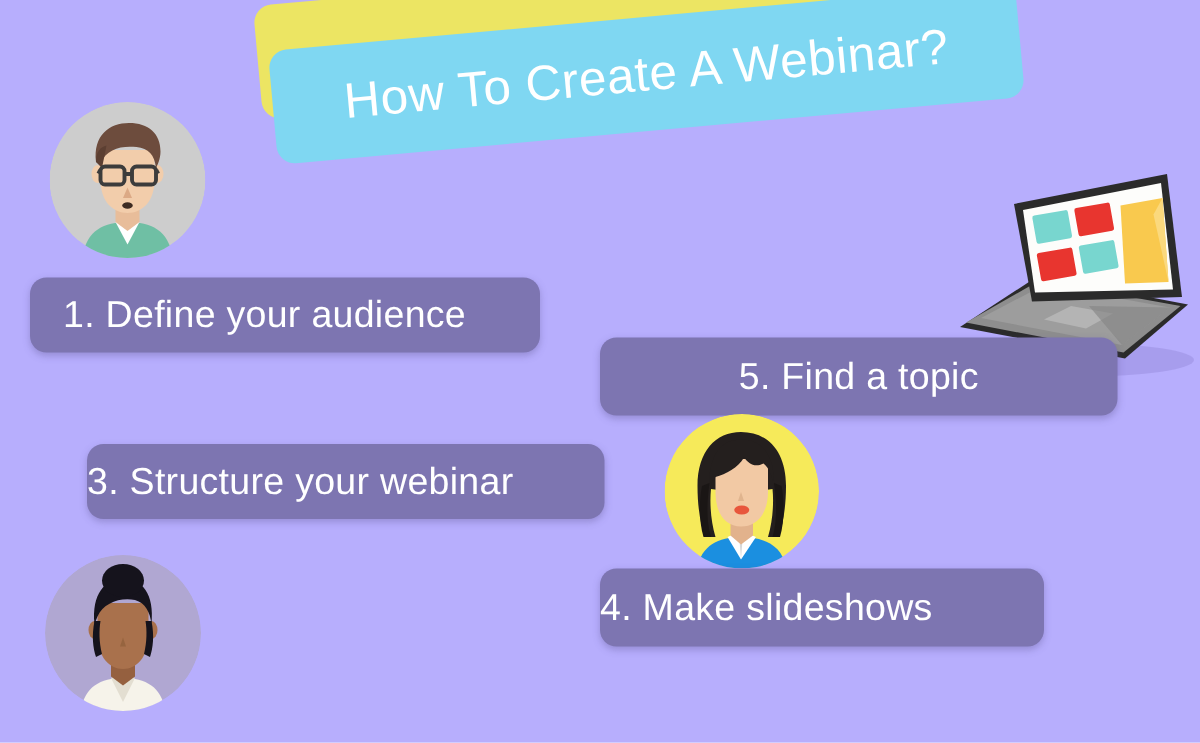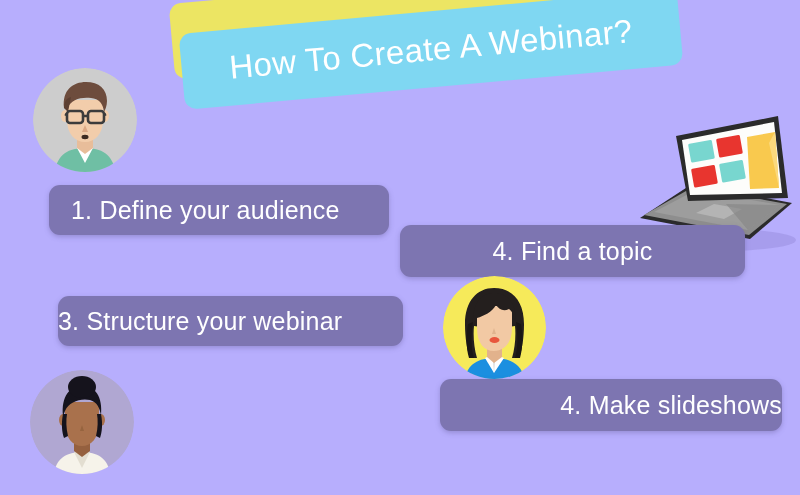--- a/index.html
+++ b/index.html
@@ -74,36 +74,35 @@
     box-sizing: border-box;
   }
   .step-label {
     color: #ffffff;
     font-size: 25px;
     font-weight: 400;
     white-space: nowrap;
     letter-spacing: 0.2px;
   }
   .step-1 {
-    left: 49px; top: 185px; width: 340px; height: 50px;
+    left: 20px; top: 185px; width: 340px; height: 50px;
     padding-left: 22px;
     justify-content: flex-start;
   }
   .step-2 {
     left: 400px; top: 225px; width: 345px; height: 52px;
     justify-content: center;
   }
   .step-3 {
     left: 58px; top: 296px; width: 345px; height: 50px;
     justify-content: flex-start;
   }
   .step-4 {
-    left: 400px; top: 379px; width: 342px; height: 52px;
-    justify-content: flex-end;
-    margin-left: 40px;
+    left: 400px; top: 379px; width: 296px; height: 52px;
+    justify-content: flex-start;
   }
 
   
   .avatar {
     position: absolute;
     border-radius: 50%;
     overflow: hidden;
   }
   .avatar svg { display: block; }
 
@@ -185,21 +184,21 @@
       <rect x="58" y="44" width="24" height="19" rx="1.5" transform="rotate(-10 58 44)" fill="#78d6cf"></rect>
       <rect x="86" y="39" width="24" height="19" rx="1.5" transform="rotate(-10 86 39)" fill="#e8352f"></rect>
       <rect x="61" y="69" width="24" height="19" rx="1.5" transform="rotate(-10 61 69)" fill="#e8352f"></rect>
       <rect x="89" y="64" width="24" height="19" rx="1.5" transform="rotate(-10 89 64)" fill="#78d6cf"></rect>
       <path d="M117 37 L145 32 L149 88 L120 89 Z" fill="#f9c94e"></path>
       <path d="M139 43 L145 32 L149 88 Z" fill="#fbd97d"></path>
     </svg>
   </div>
 
   <div class="step-box step-2">
-    <span class="step-label">4. Find a topic</span>
+    <span class="step-label">5. Find a topic</span>
   </div>
 
   <div class="step-box step-3">
     <span class="step-label">3. Structure your webinar</span>
   </div>
 
   <div class="avatar avatar-woman-yel">
     <svg width="103" height="103" viewBox="0 0 103 103" xmlns="http://www.w3.org/2000/svg">
       <circle cx="51.5" cy="51.5" r="51.5" fill="#f6ea5a"></circle>
 

